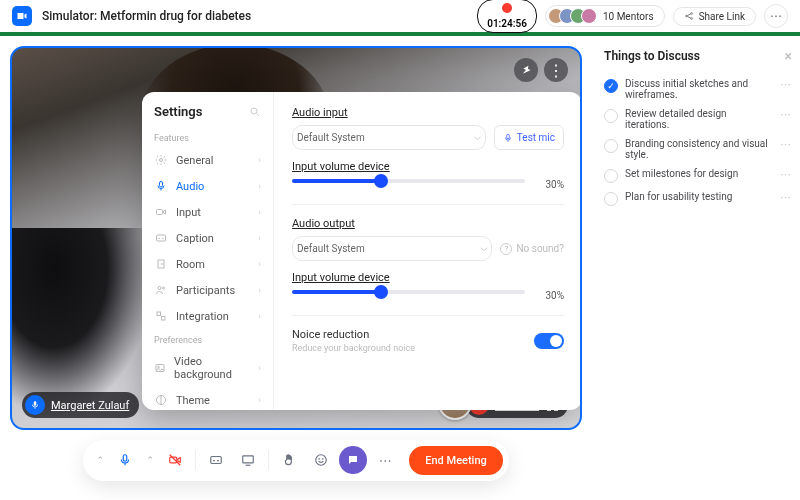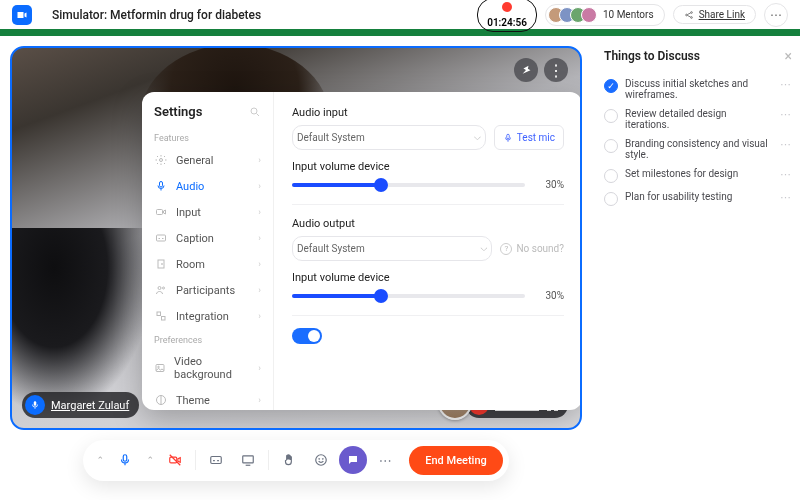--- a/index.html
+++ b/index.html
@@ -1,29 +1,29 @@
 <!DOCTYPE html>
 <html><head>
 <meta charset="utf-8">
 <style>
   * { box-sizing: border-box; margin: 0; padding: 0; font-family: -apple-system, BlinkMacSystemFont, "Segoe UI", Roboto, Arial, sans-serif; }
   body { background: #fff; width: 800px; height: 500px; overflow: hidden; }
   
-  .topbar { height: 36px; display: flex; align-items: center; padding: 0 12px; border-bottom: 7px solid #15803d; gap: 20px; }
+  .topbar { height: 36px; display: flex; align-items: center; padding: 0 12px; border-bottom: 4px solid #15803d; gap: 10px; }
   .logo { width: 20px; height: 20px; background: #0b6cff; border-radius: 5px; display: flex; align-items: center; justify-content: center; }
   .logo svg { fill: #fff; }
   .title { font-size: 12px; color: #222; font-weight: 500; }
   .topbar-right { margin-left: auto; display: flex; align-items: center; gap: 8px; }
   .rec-pill { border: 1px solid #111; border-radius: 16px; padding: 3px 9px; display: flex; align-items: center; gap: 5px; font-size: 10px; font-weight: 600; flex-direction: column; }
   .rec-dot { width: 10px; height: 10px; border-radius: 50%; background: #ff3b30; display: inline-block; }
   .mentors-pill { border: 1px solid #e5e5e7; border-radius: 16px; padding: 2px 10px 2px 2px; display: flex; align-items: center; gap: 6px; font-size: 10px; color: #333; }
   .avatars { display: flex; }
   .avatars .av { width: 16px; height: 16px; border-radius: 50%; background: #999; border: 1.5px solid #fff; margin-left: -5px; }
   .avatars .av:first-child { margin-left: 0; }
-  .share-pill { border: 1px solid #e5e5e7; border-radius: 16px; padding: 3px 10px; display: flex; align-items: center; gap: 5px; font-size: 10px; color: #333; text-decoration: underline; }
+  .share-pill { border: 1px solid #e5e5e7; border-radius: 16px; padding: 3px 10px; display: flex; align-items: center; gap: 5px; font-size: 10px; color: #333; }
   .more-dots { width: 24px; height: 24px; border: 1px solid #e5e5e7; border-radius: 50%; display: flex; align-items: center; justify-content: center; color: #666; font-size: 12px; }
   
   .main { display: flex; height: calc(100% - 36px); }
   .video-col { flex: 1; padding: 10px; position: relative; display: flex; flex-direction: column; }
   .video-frame { position: relative; flex: 1; border: 2px solid #0b6cff; border-radius: 14px; background: linear-gradient(160deg,#5a4f47 0%, #3a3530 14%, #b4b4b8 40%, #cfcfd3 65%, #dedee1 100%); overflow: hidden; }
   
   .frame-top-actions { position: absolute; top: 10px; right: 12px; display: flex; gap: 6px; z-index: 10; }
   .frame-top-actions .circ { width: 24px; height: 24px; border-radius: 50%; background: rgba(70,70,75,0.75); color: #fff; display: flex; align-items: center; justify-content: center; }
   
   .participant-pill { position: absolute; display: flex; align-items: center; gap: 6px; background: rgba(30,30,34,0.8); color: #fff; border-radius: 16px; padding: 3px 10px 3px 3px; font-size: 11px; text-decoration: underline; }
@@ -43,26 +43,26 @@
   .set-head .search { color: #bbb; }
   .set-group-title { font-size: 9px; color: #aaa; padding: 6px 12px 4px; }
   .set-item { display: flex; align-items: center; gap: 8px; padding: 6px 12px; font-size: 11px; color: #555; cursor: pointer; position: relative; }
   .set-item .chev { margin-left: auto; color: #ccc; font-size: 9px; }
   .set-item .ico { width: 14px; height: 14px; color: #bbb; display: flex; align-items: center; justify-content: center; }
   .set-item.active { color: #0b6cff; }
   .set-item.active .ico { color: #0b6cff; }
   
   .set-content { flex: 1; padding: 14px 18px; overflow: auto; font-size: 11px; color: #333; }
   .set-content::-webkit-scrollbar { width: 0; }
-  .sc-label { font-size: 11px; color: #222; margin-bottom: 6px; }
+  .sc-label { font-size: 11px; color: #222; margin-bottom: 6px; text-decoration: underline; }
   .sc-row { display: flex; gap: 8px; align-items: center; margin-bottom: 10px; }
   .sc-select { flex: 1; border: 1px solid #e6e6ea; border-radius: 10px; padding: 6px 4px; font-size: 10px; color: #666; display: flex; justify-content: space-between; align-items: center; background: #fff; }
   .sc-testmic { border: 1px solid #e6e6ea; border-radius: 6px; padding: 6px 8px; font-size: 10px; color: #3f62ff; display: flex; align-items: center; gap: 4px; }
   .sc-help { font-size: 10px; color: #bbb; display: flex; align-items: center; gap: 4px; }
-  .slider-row { display: flex; align-items: center; gap: 11px; margin-bottom: 14px; }
+  .slider-row { display: flex; gap: 11px; margin-bottom: 14px; }
   .slider { flex: 1; height: 4px; background: #e8e8ec; border-radius: 3px; position: relative; }
   .slider-fill { height: 4px; background: #1a4cff; border-radius: 3px; width: 38%; position: relative; }
   .slider-thumb { position: absolute; right: -7px; top: -5px; width: 14px; height: 14px; border-radius: 50%; background: #1a4cff; }
   .slider-val { font-size: 10px; color: #555; width: 28px; text-align: right; }
   .divider { height: 1px; background: #f0f0f2; margin: 6px 0 12px; }
   .toggle-row { display: flex; align-items: center; }
   .toggle-row .txt { flex: 1; }
   .toggle-row .txt .sub { font-size: 9px; color: #bbb; margin-top: 2px; }
   .toggle { width: 30px; height: 16px; background: #1a6dff; border-radius: 10px; position: relative; }
   .toggle::after { content: ""; position: absolute; right: 2px; top: 2px; width: 12px; height: 12px; background: #fff; border-radius: 50%; }
@@ -294,20 +294,24 @@
             <div class="slider">
               <div class="slider-fill">
                   <div class="slider-thumb"></div>
                 </div>
             </div>
             <div class="slider-val">30%</div>
           </div>
           <div class="divider"></div>
 
           <div class="toggle-row">
+            <div class="txt">
+              <div>Noice reduction</div>
+              <div class="sub">Reduce your background noice</div>
+            </div>
             <div class="toggle"></div>
           </div>
         </div>
       </div>
 
       <div class="small-avatar" style="background:linear-gradient(#d9c6b5,#a08062)"></div>
 
       <div class="participant-pill left">
         <span class="mic mic-blue">
           <svg width="10" height="10" viewBox="0 0 24 24" fill="#fff">

